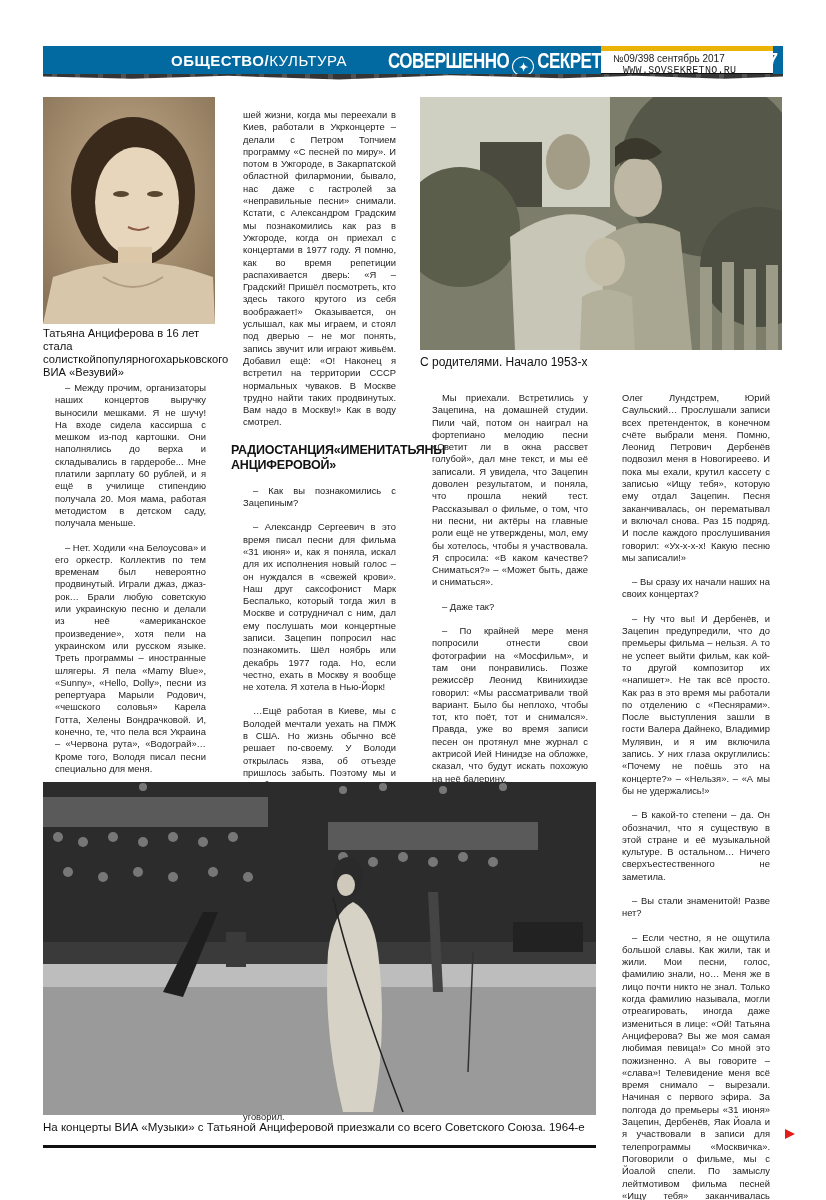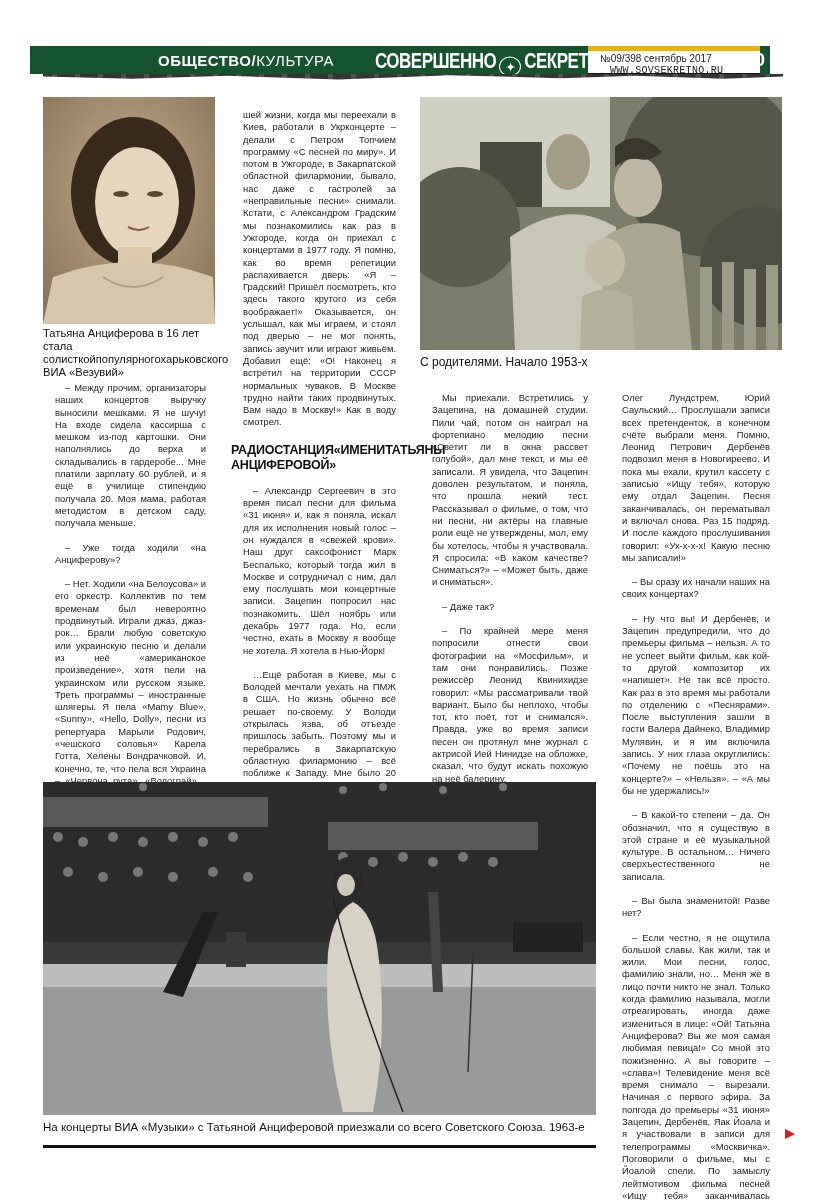--- a/index.html
+++ b/index.html
@@ -1,18 +1,18 @@
 <!DOCTYPE html>
 <html><head>
 <meta charset="utf-8">
 <style>
   html, body { margin: 0; padding: 0; background: #ffffff; }
   body { width: 826px; height: 1200px; position: relative; overflow: hidden;
          font-family: "Liberation Sans", sans-serif; color: #1a1a1a; }
-  .masthead { position: absolute; left: 30px; top: 46px; width: 740px; height: 28px; background: #14532d; }
+  .masthead { position: absolute; left: 43px; top: 46px; width: 740px; height: 28px; background: #0369a1; }
   .masthead .rubric { position: absolute; left: 128px; top: 6px; color: #fff; font-size: 15px; font-weight: bold; letter-spacing: 0.5px; }
   .masthead .rubric .sub { font-weight: normal; }
   .masthead .logo { position: absolute; left: 345px; top: 3px; color: #fff; font-size: 17px; font-weight: bold; letter-spacing: -0.5px; transform: scaleY(1.25); transform-origin: top left; font-family: "Liberation Sans", sans-serif; }
   .masthead .logo .emblem { display: inline-block; width: 20px; height: 18px; border: 1.5px solid #fff; border-radius: 50%; vertical-align: -3px; margin: 0 3px; font-size: 11px; text-align: center; line-height: 18px; transform: scaleY(0.8); }
   .masthead .issuebox { position: absolute; left: 558px; top: 0; width: 172px; height: 28px; background: #fff; border-top: 5px solid #eab308; border-bottom: 1px solid #111; box-sizing: border-box; }
   .masthead .issuebox .l1 { position: absolute; left: 12px; top: 2px; font-size: 10px; color: #222; }
   .masthead .issuebox .l2 { position: absolute; left: 22px; top: 14px; font-size: 10px; color: #222; letter-spacing: 0.3px; font-family: Liberation Mono, monospace; }
   .masthead .pagenum { position: absolute; left: 714px; top: 3px; color: #fff; font-size: 19px; font-weight: bold; }
   .torn { position: absolute; left: 43px; top: 74px; width: 740px; height: 6px; background: repeating-linear-gradient(90deg,#111 0 9px,#333 9px 14px,#111 14px 23px); clip-path: polygon(0 0,100% 0,100% 40%,92% 80%,80% 30%,70% 70%,55% 20%,40% 90%,25% 30%,12% 80%,0 40%); opacity: 0.85; }
 
@@ -33,21 +33,21 @@
   <div class="rubric">
     <span>ОБЩЕСТВО/</span><span class="sub">КУЛЬТУРА</span>
   </div>
   <div class="logo">
     <span>СОВЕРШЕННО</span><span class="emblem">✦</span><span>СЕКРЕТНО</span>
   </div>
   <div class="issuebox">
     <div class="l1">№09/398   сентябрь 2017</div>
     <div class="l2">WWW.SOVSEKRETNO.RU</div>
   </div>
-  <div class="pagenum">30</div>
+  <div class="pagenum">27</div>
 </div>
 <div class="torn"></div>
 
 <div class="photo" style="left:43px; top:97px; width:172px; height:227px;">
   <svg class="ph-bg" width="172" height="227" viewBox="0 0 172 227">
     <defs>
       <radialGradient id="pbg" cx="50%" cy="40%" r="70%">
         <stop offset="0" stop-color="#c4ad8c"></stop>
           <stop offset="1" stop-color="#8a7458"></stop>
       </radialGradient>
@@ -61,29 +61,29 @@
     <path d="M85 130 Q96 136 106 130" stroke="#8a5a44" stroke-width="2" fill="none"></path>
     <rect x="75" y="150" width="34" height="24" fill="#dcc7a8"></rect>
     <path d="M0 227 L10 180 Q90 150 170 180 L172 227Z" fill="#d8c6ab"></path>
     <path d="M60 180 Q90 200 120 180" stroke="#b29d80" stroke-width="2" fill="none"></path>
   </svg>
 </div>
 <div class="caption" style="left:43px; top:327px; width:175px;">Татьяна Анциферова в 16 лет стала солисткойпопулярногохарьковского ВИА «Везувий»</div>
 
 <div class="col" style="left:43px; top:370px; width:175px;">
   <p>– Между прочим, организаторы наших концертов выручку выносили мешками. Я не шучу! На входе сидела кассирша с мешком из-под картошки. Они наполнялись до верха и складывались в гардеробе... Мне платили зарплату 60 рублей, и я ещё в училище стипендию получала 20. Моя мама, работая методистом в детском саду, получала меньше.</p>
-  <p class="gap">– Уже тогда ходили «на Анциферову»?</p>
   <p>– Нет. Ходили «на Белоусова» и его оркестр. Коллектив по тем временам был невероятно продвинутый. Играли джаз, джаз-рок… Брали любую советскую или украинскую песню и делали из неё «американское произведение», хотя пели на украинском или русском языке. Треть программы – иностранные шлягеры. Я пела «Mamy Blue», «Sunny», «Hello, Dolly», песни из репертуара Марыли Родович, «чешского соловья» Карела Готта, Хелены Вондрачковой. И, конечно, те, что пела вся Украина – «Червона рута», «Водограй»… Кроме того, Володя писал песни специально для меня.</p>
   <p class="gap">– А как же «обязательные» комсомольско-патриотические песни? Даже Александр Градский признавался, что, будучи начинающим рокером, пару раз спел «Ленин всегда живой» Серафима Туликова.</p>
   <p>– Мы не пели. Конечно, может, Володя куда-то ходил на ковёр, и за это его ругали, но мне он об этом не рассказывал. Худсоветы и цензура впервые появились в на-</p>
 </div>
 
 <div class="col" style="left:231px; top:97px; width:177px;">
   <p style="text-indent:0">шей жизни, когда мы переехали в Киев, работали в Укрконцерте – делали с Петром Топчием программу «С песней по миру». И потом в Ужгороде, в Закарпатской областной филармонии, бывало, нас даже с гастролей за «неправильные песни» снимали. Кстати, с Александром Градским мы познакомились как раз в Ужгороде, когда он приехал с концертами в 1977 году. Я помню, как во время репетиции распахивается дверь: «Я – Градский! Пришёл посмотреть, кто здесь такого крутого из себя воображает!» Оказывается, он услышал, как мы играем, и стоял под дверью – не мог понять, запись звучит или играют живьём. Добавил ещё: «О! Наконец я встретил на территории СССР нормальных чуваков. В Москве трудно найти таких продвинутых. Вам надо в Москву!» Как в воду смотрел.</p>
   <h2 class="subhead" style="margin-top:14px;">Радиостанция«Именитатьяны Анциферовой»</h2>
+  <p>– Как вы познакомились с Зацепиным?</p>
   <p>– Александр Сергеевич в это время писал песни для фильма «31 июня» и, как я поняла, искал для их исполнения новый голос – он нуждался в «свежей крови». Наш друг саксофонист Марк Беспалько, который тогда жил в Москве и сотрудничал с ним, дал ему послушать мои концертные записи. Зацепин попросил нас познакомить. Шёл ноябрь или декабрь 1977 года. Но, если честно, ехать в Москву я вообще не хотела. Я хотела в Нью-Йорк!</p>
   <p>…Ещё работая в Киеве, мы с Володей мечтали уехать на ПМЖ в США. Но жизнь обычно всё решает по-своему. У Володи открылась язва, об отъезде пришлось забыть. Поэтому мы и перебрались в Закарпатскую областную филармонию – всё поближе к Западу. Мне было 20 лет, я была абсолютно самодостаточна, даже мысли не было «попасть в телевизор». Жила в своём мире, со своими идеалами и ориентирами. А Ужгород по советским временам был довольно прозападный цивилизованный город. И мне всё там нравилось: по телевизору крутили лучшие европейские музыкальные программы, американские фильмы. Мы давали 300 концертов в год. Играли и пели почти что хотели. И вообще у меня было ощущение, что мы живём не в СССР. Даже климат был другой: под Новый год в Ужгороде теплынь, все ходили без шапок, а в Москве – холод собачий. Поэтому предложение поехать в Москву «разгонять тоску» у меня не вызвало никакого интереса. Абсолютно! По большому счёту меня Володя уговорил.</p>
 </div>
 
 <div class="photo" style="left:420px; top:97px; width:362px; height:253px;">
   <svg class="ph-bg" width="362" height="253" viewBox="0 0 362 253">
     <rect width="362" height="253" fill="#7d7d6c"></rect>
     <rect x="0" y="0" width="190" height="110" fill="#cfcfc2"></rect>
     <rect x="60" y="45" width="62" height="65" fill="#4a4a3e"></rect>
     <circle cx="40" cy="130" r="60" fill="#5c5e4c"></circle>
@@ -110,22 +110,22 @@
   <p>Мы приехали. Встретились у Зацепина, на домашней студии. Пили чай, потом он наиграл на фортепиано мелодию песни «Светит ли в окна рассвет голубой», дал мне текст, и мы её записали. Я увидела, что Зацепин доволен результатом, и поняла, что прошла некий тест. Рассказывал о фильме, о том, что ни песни, ни актёры на главные роли ещё не утверждены, мол, ему бы хотелось, чтобы я участвовала. Я спросила: «В каком качестве? Сниматься?» – «Может быть, даже и сниматься».</p>
   <p class="gap">– Даже так?</p>
   <p>– По крайней мере меня попросили отнести свои фотографии на «Мосфильм», и там они понравились. Позже режиссёр Леонид Квинихидзе говорил: «Мы рассматривали твой вариант. Было бы неплохо, чтобы тот, кто поёт, тот и снимался». Правда, уже во время записи песен он протянул мне журнал с актрисой Ией Нинидзе на обложке, сказал, что будут искать похожую на неё балерину.</p>
   <p>– Естественно, не знала. У меня же концерты. В феврале приехала, записала четыре пробные фонограммы – и опять на гастроли. Зацепин потом признался: «Лично мне ты больше нравилась, но я в одиночку не мог решить – боялся провала». И он собрал музыкальный консилиум:</p>
 </div>
 
 <div class="col" style="left:610px; top:380px; width:172px;">
   <p style="text-indent:0">Олег Лундстрем, Юрий Саульский… Прослушали записи всех претенденток, в конечном счёте выбрали меня. Помню, Леонид Петрович Дербенёв подвозил меня в Новогиреево. И пока мы ехали, крутил кассету с записью «Ищу тебя», которую ему отдал Зацепин. Песня заканчивалась, он перематывал и включал снова. Раз 15 подряд. И после каждого прослушивания говорил: «Ух-х-х-х! Какую песню мы записали!»</p>
   <p class="gap">– Вы сразу их начали наших на своих концертах?</p>
   <p>– Ну что вы! И Дербенёв, и Зацепин предупредили, что до премьеры фильма – нельзя. А то не успеет выйти фильм, как кой-то другой композитор их «напишет». Не так всё просто. Как раз в это время мы работали по отделению с «Песнярами». После выступления зашли в гости Валера Дайнеко, Владимир Мулявин, и я им включила запись. У них глаза округлились: «Почему не поёшь это на концерте?» – «Нельзя». – «А мы бы не удержались!»</p>
-  <p>– В какой-то степени – да. Он обозначил, что я существую в этой стране и её музыкальной культуре. В остальном… Ничего сверхъестественного не записала.</p>
-  <p class="gap">– Вы была знаменитой! Разве нет?</p>
+  <p>– В какой-то степени – да. Он обозначил, что я существую в этой стране и её музыкальной культуре. В остальном… Ничего сверхъестественного не заметила.</p>
+  <p class="gap">– Вы стали знаменитой! Разве нет?</p>
   <p>– Если честно, я не ощутила большой славы. Как жили, так и жили. Мои песни, голос, фамилию знали, но… Меня же в лицо почти никто не знал. Только когда фамилию называла, могли отреагировать, иногда даже измениться в лице: «Ой! Татьяна Анциферова? Вы же моя самая любимая певица!» Со мной это пожизненно. А вы говорите – «слава»! Телевидение меня всё время снимало – вырезали. Начиная с первого эфира. За полгода до премьеры «31 июня» Зацепин, Дербенёв, Яак Йоала и я участвовали в записи для телепрограммы «Москвичка». Поговорили о фильме, мы с Йоалой спели. По замыслу лейтмотивом фильма песней «Ищу тебя» заканчивалась передача, шли титры. И вдруг в конце мая смотрю эфир: вот все мы сидим, разговариваем о главной песне фильма, Яак Йоала спел… А мою песню вырезали. Причём выглядело так, как будто это сделали в последнюю минуту.</p>
 
 </div>
 
 <div class="photo" style="left:43px; top:782px; width:553px; height:333px;">
   <svg class="ph-bg" width="553" height="333" viewBox="0 0 553 333">
     <rect width="553" height="333" fill="#6e6e6e"></rect>
     <rect x="0" y="0" width="553" height="160" fill="#2c2c2c"></rect>
     <g fill="#5a5a5a">
       <rect x="0" y="15" width="225" height="30"></rect>
@@ -164,16 +164,16 @@
     <rect x="183" y="150" width="20" height="35" fill="#3a3a3a"></rect>
     <rect x="470" y="140" width="70" height="30" fill="#222"></rect>
     <path d="M385 110 L395 110 L400 210 L390 210Z" fill="#444"></path>
     <path d="M300 330 Q280 250 285 170 Q290 130 310 120 Q330 130 335 170 Q345 250 330 330Z" fill="#d6d2c6"></path>
     <ellipse cx="305" cy="95" rx="15" ry="20" fill="#2a2a2a"></ellipse>
     <ellipse cx="303" cy="103" rx="9" ry="11" fill="#cfc9bb"></ellipse>
     <path d="M290 115 Q310 200 360 330" stroke="#222" stroke-width="1.5" fill="none"></path>
     <path d="M430 170 L425 290" stroke="#333" stroke-width="1.5"></path>
   </svg>
 </div>
-<div class="caption" style="left:43px; top:1121px; width:560px; font-size:11.5px;">На концерты ВИА «Музыки» с Татьяной Анциферовой приезжали со всего Советского Союза. 1963-е</div>
+<div class="caption" style="left:43px; top:1121px; width:560px; font-size:11.5px;">На концерты ВИА «Музыки» с Татьяной Анциферовой приезжали со всего Советского Союза. 1964-е</div>
 
 <div class="rule" style="left:43px; top:1145px; width:553px;"></div>
 <div class="arrow"></div>
 
 </body></html>

